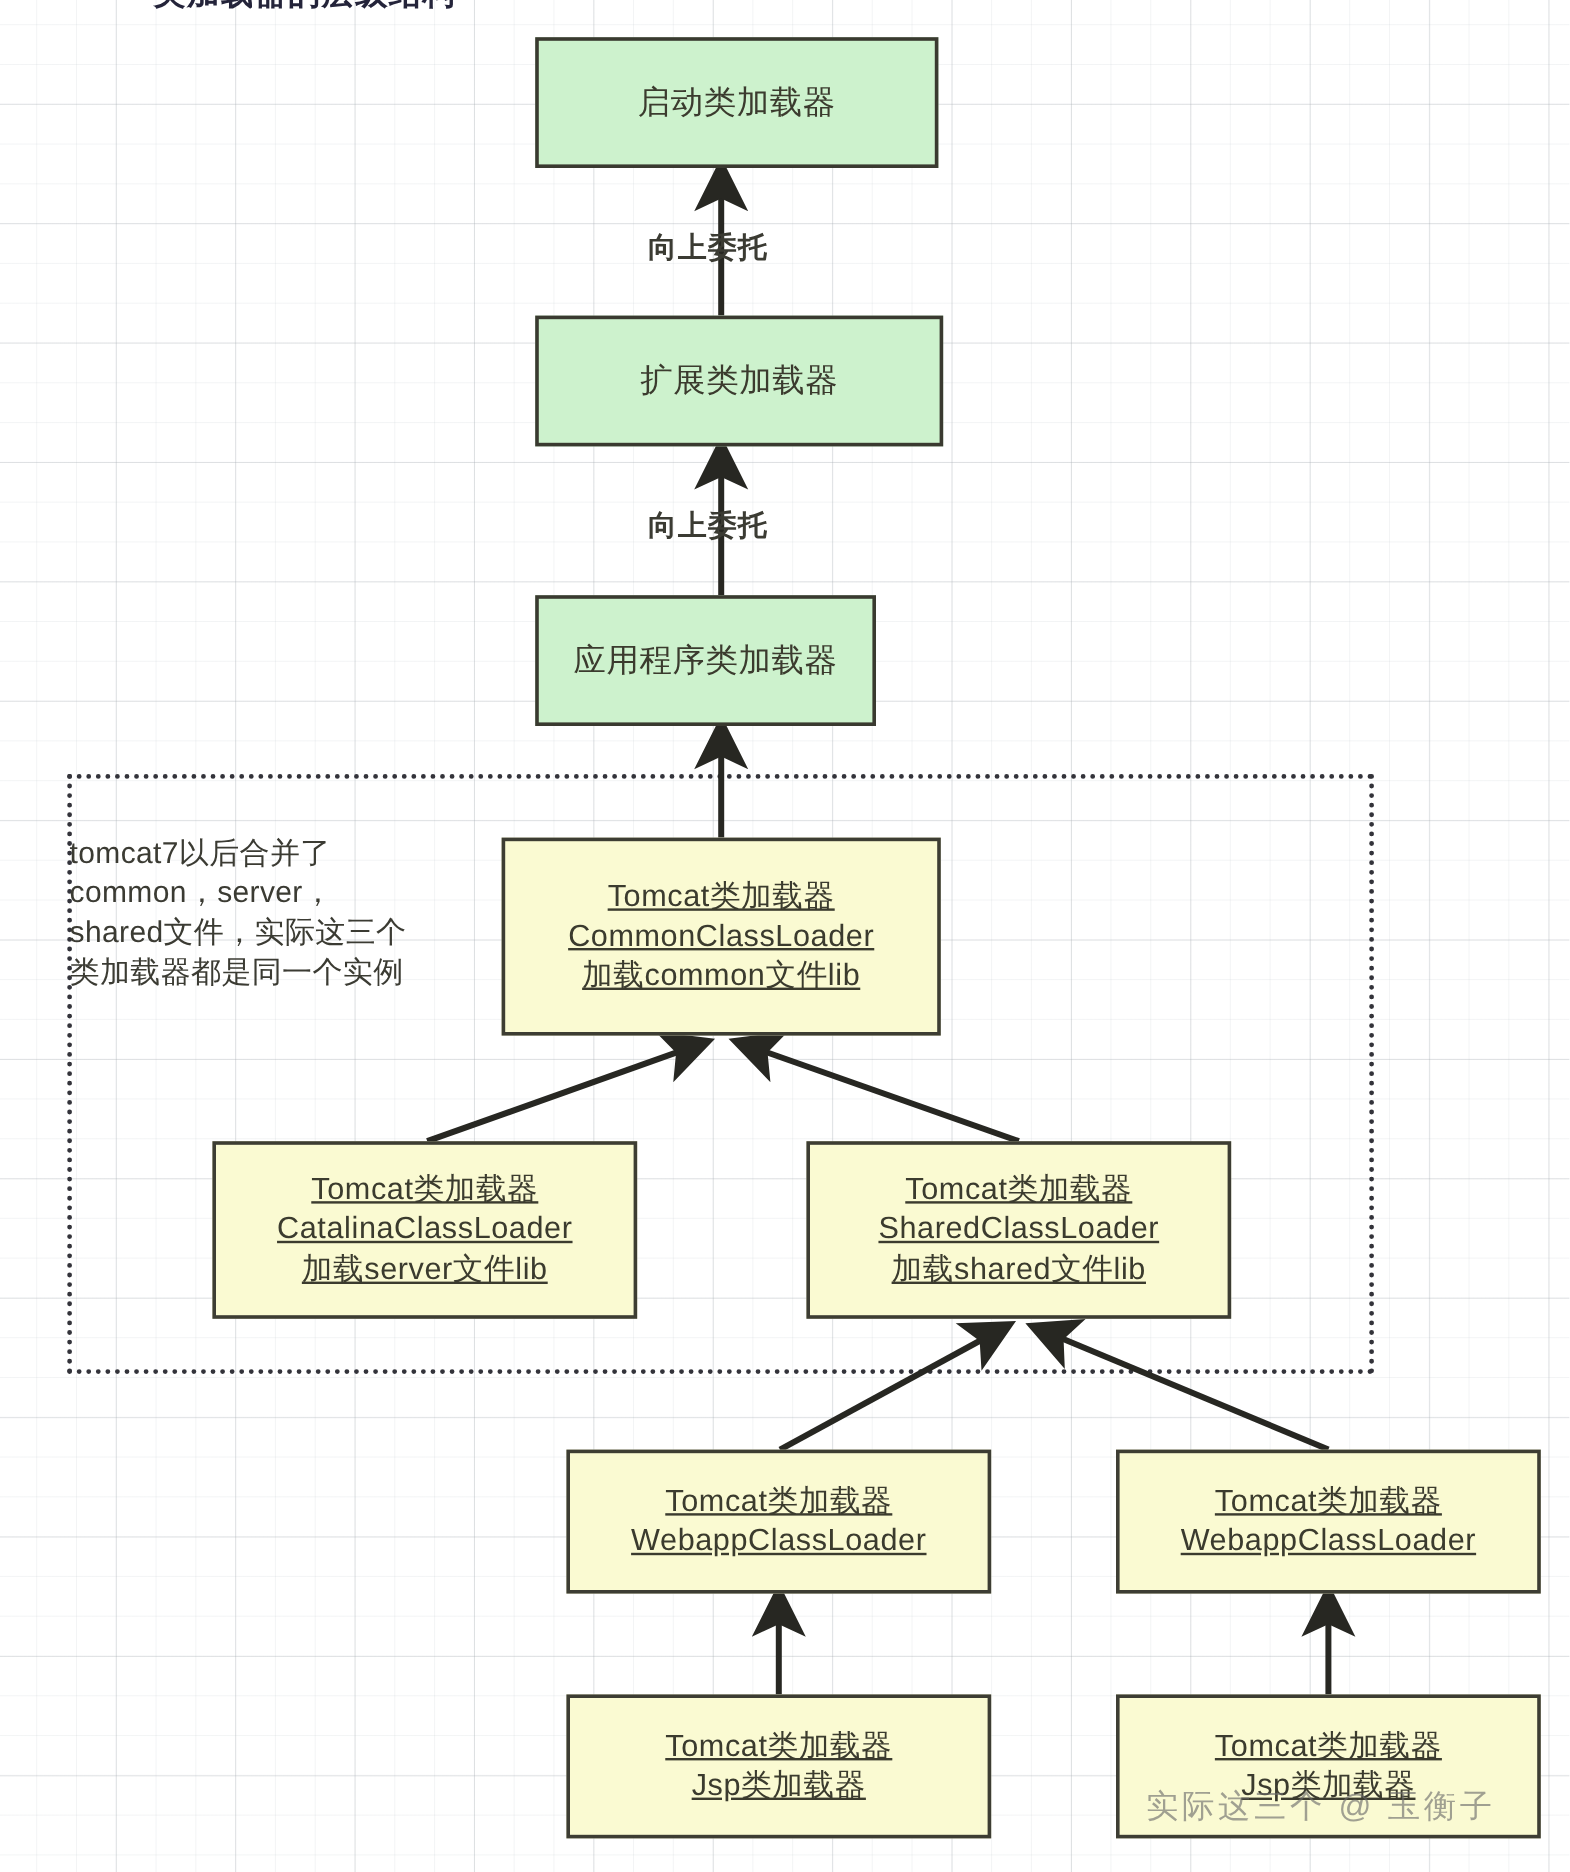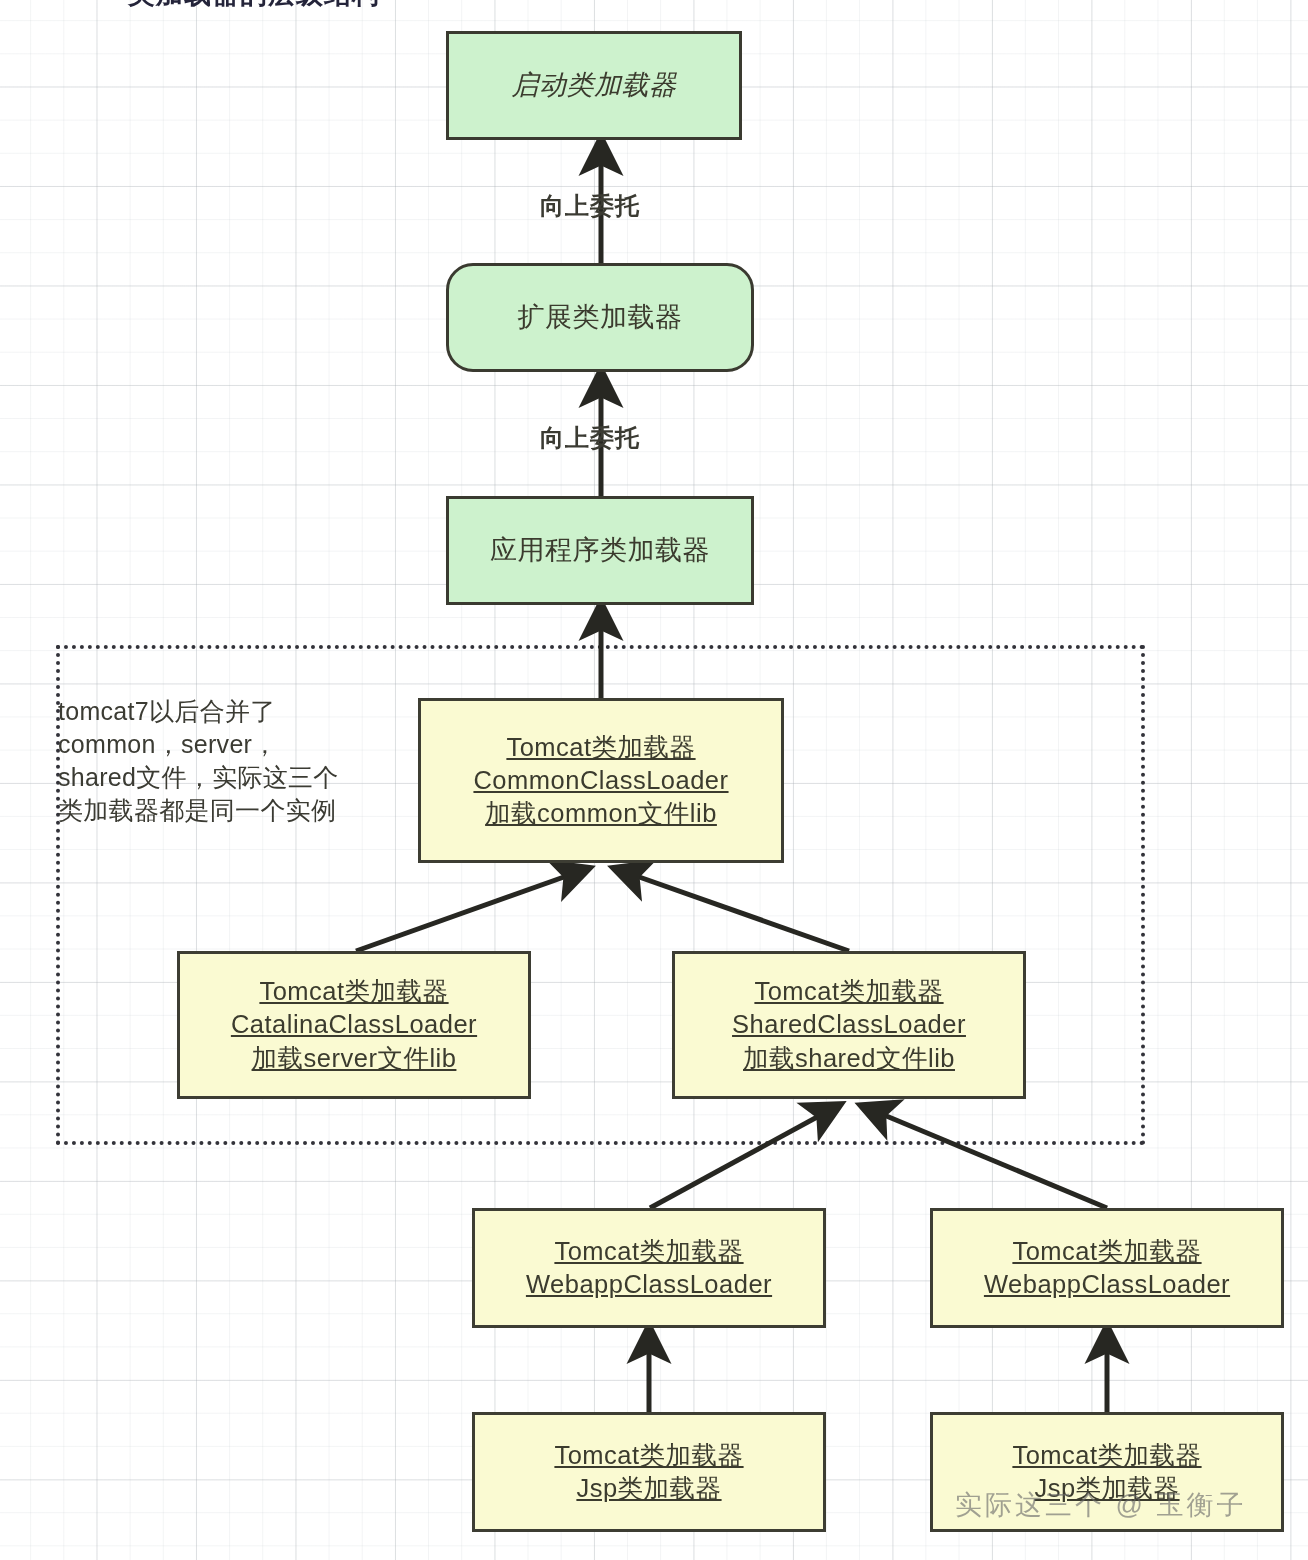--- a/index.html
+++ b/index.html
@@ -174,25 +174,25 @@
     </g>
 
     <g>
       <line x1="1107" y1="1412" x2="1107" y2="1338" stroke="#272722" stroke-width="5" marker-end="url(#ah)"></line>
     </g>
   </svg>
 
   <div class="edge-label" style="left:540px; top:190px;">向上委托</div>
   <div class="edge-label" style="left:540px; top:422px;">向上委托</div>
 
-  <div class="node green" style="left:446px; top:31px; width:296px; height:109px;font-style:italic;">启动类加载器</div>
-
-  <div class="node green" style="left:446px; top:263px; width:308px; height:109px;border-radius:27px;">扩展类加载器</div>
-
-  <div class="node green" style="left:446px; top:496px; width:308px; height:109px;">应用程序类加载器</div>
+  <div class="node green" style="left:446px; top:31px; width:336px; height:109px;">启动类加载器</div>
+
+  <div class="node green" style="left:446px; top:263px; width:340px; height:109px;">扩展类加载器</div>
+
+  <div class="node green" style="left:446px; top:496px; width:284px; height:109px;">应用程序类加载器</div>
 
   <div class="node yellow" style="left:418px; top:698px; width:366px; height:165px;">Tomcat类加载器
 CommonClassLoader
 加载common文件lib</div>
 
   <div class="node yellow" style="left:177px; top:951px; width:354px; height:148px;">Tomcat类加载器
 CatalinaClassLoader
 加载server文件lib</div>
 
   <div class="node yellow" style="left:672px; top:951px; width:354px; height:148px;">Tomcat类加载器

